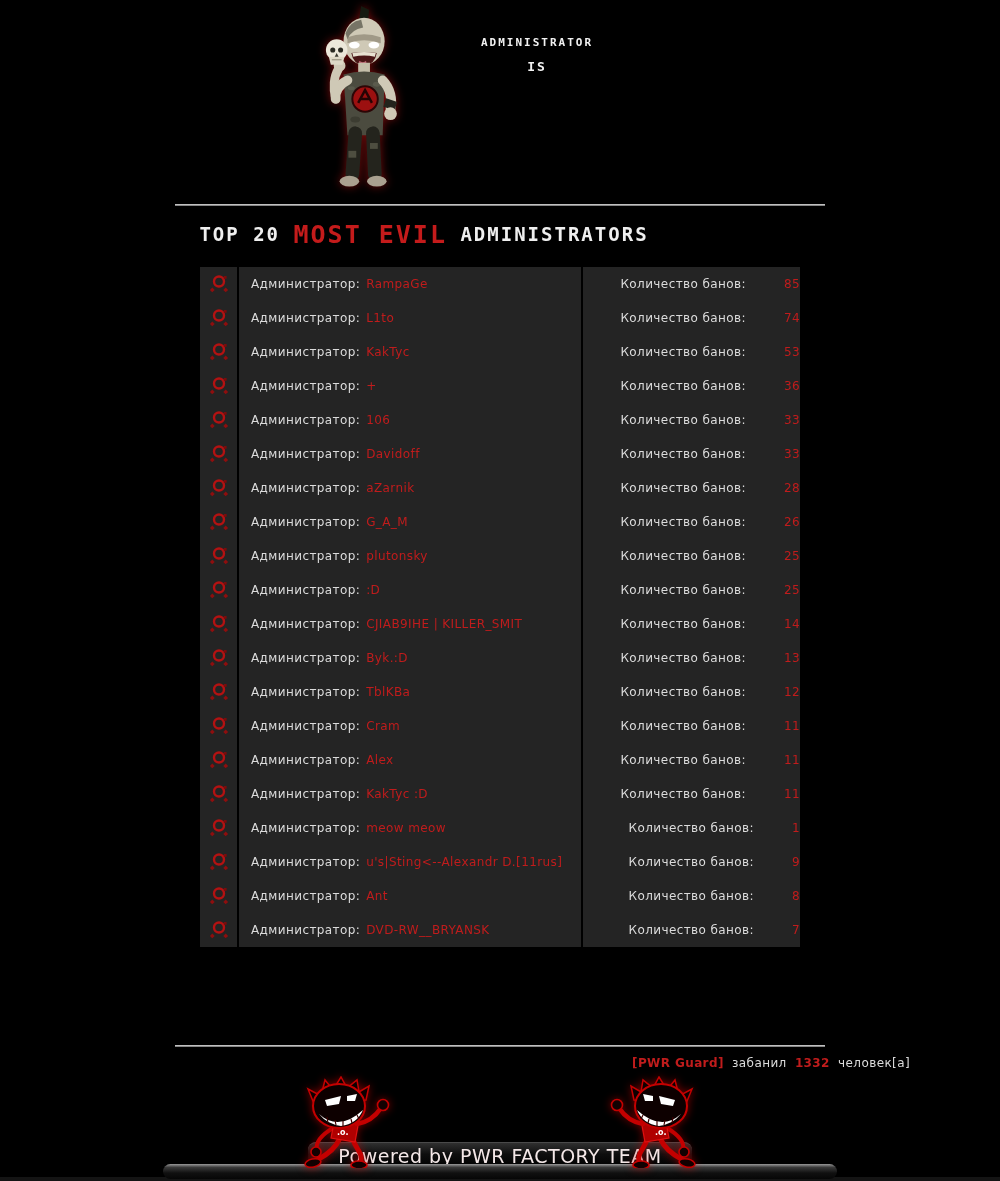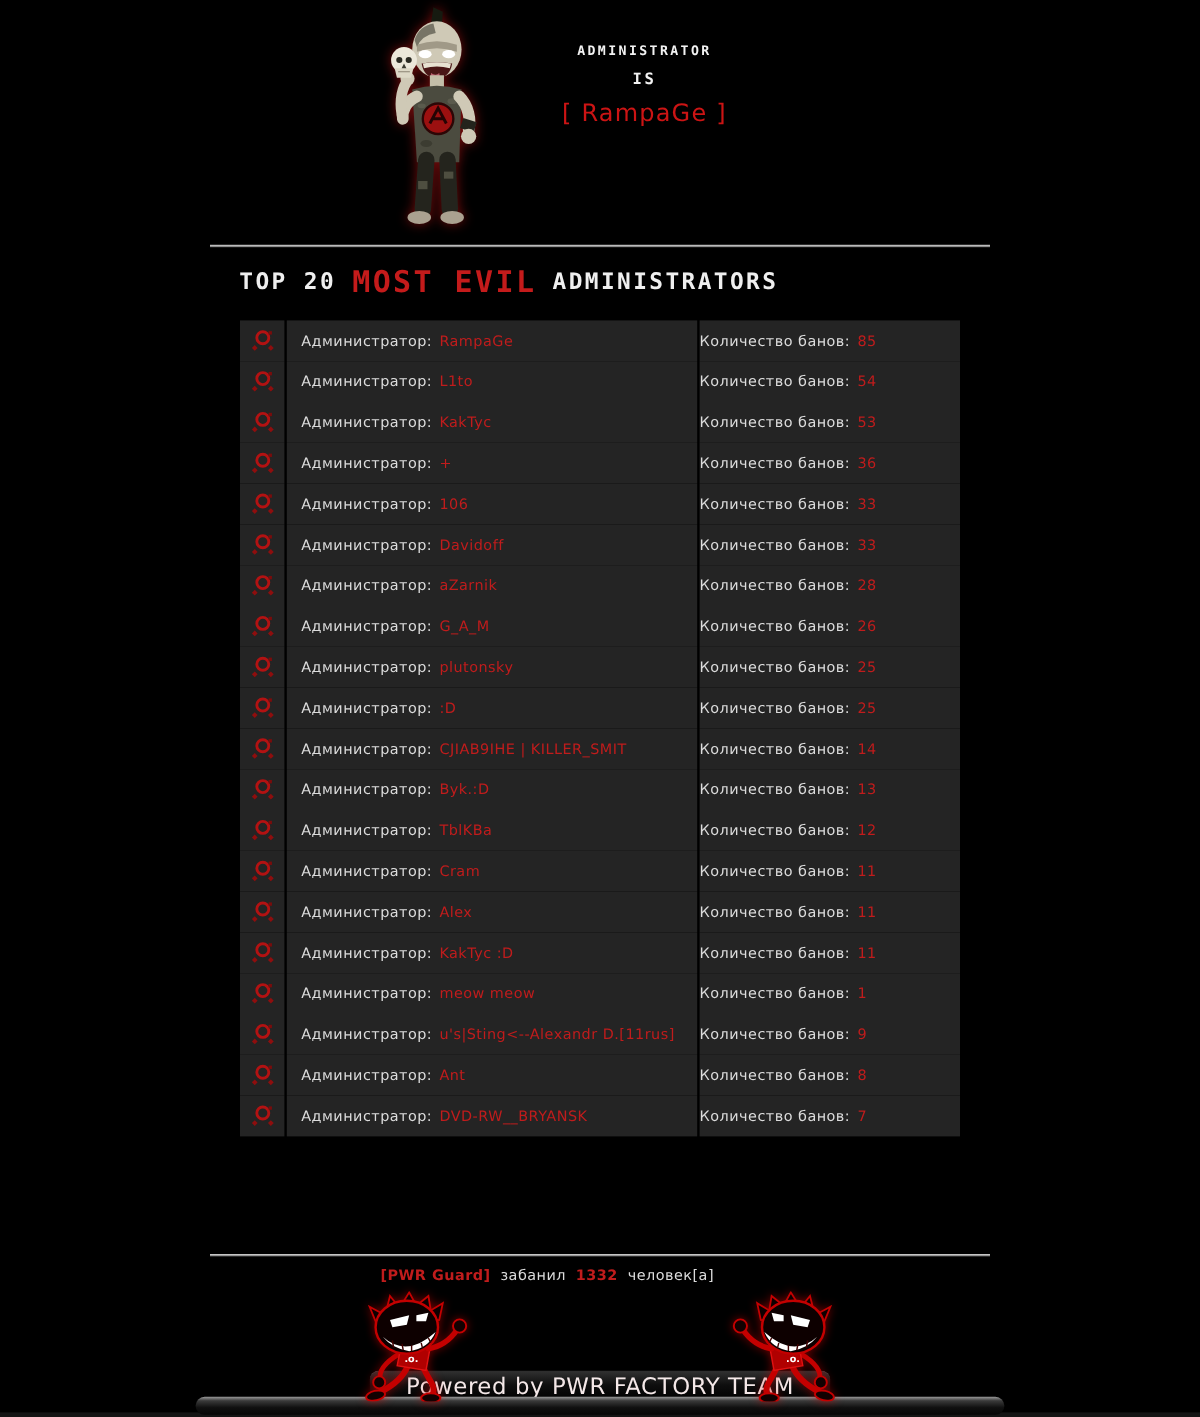--- a/index.html
+++ b/index.html
@@ -32,26 +32,26 @@
     font-size:19px; letter-spacing:2px; }
   .table-title .big-red { font-size:25px; color:#c41b1b; vertical-align:-2px; letter-spacing:2px; }
 
   
   .ban-table { position:absolute; left:200px; top:267px; width:600px; }
   .row { display:grid; grid-template-columns:37px 1fr 217px; gap:2px;
     height:34px; margin-bottom:0; }
   .cell { background:#242424; display:flex; align-items:center; }
   .icon-cell { justify-content:center; }
   .name-cell { padding-left:12px; }
-  .bans-cell { justify-content:flex-start; }
+  .bans-cell { justify-content:flex-end;gap:32px; }
   .lbl { color:#dcdcdc; font-size:12px; letter-spacing:.4px; }
   .val { color:#c01c1c; font-weight:normal; font-size:12px; letter-spacing:.4px; margin-left:6px; }
 
   
-  .guard-line { position:absolute; top:1056px; left:0; width:912px; text-align:center;
+  .guard-line { position:absolute; top:1056px; left:0; width:912px; text-align:right;
     font-size:12px; color:#dcdcdc; letter-spacing:.4px; }
   .guard-line .red-b { color:#c01c1c; font-weight:bold; }
   .guard-line span { margin:0 2px; }
 
   .bottom-area { position:absolute; left:0; top:1076px; width:1000px; height:105px; }
   .powered-bar { position:absolute; left:308px; top:66px; width:384px; height:25px; z-index:1;
     background:linear-gradient(180deg,#303030,#0e0e0e 45%,#000);
     border-top:1px solid #4a4a4a; border-radius:8px 8px 0 0;
     display:flex; align-items:center; justify-content:center; }
   .powered-text { font-size:19px; color:#f4e8e8; letter-spacing:.5px; }
@@ -103,21 +103,20 @@
     <path d="M70,132 L72,174" stroke="#24241d" stroke-width="14" stroke-linecap="round" fill="none"></path>
     <rect x="45" y="150" width="8" height="7" fill="#4e4e40"></rect>
     <rect x="67" y="142" width="8" height="6" fill="#4e4e40"></rect>
     <ellipse cx="46" cy="181" rx="10" ry="5.5" fill="#aaa190"></ellipse>
     <ellipse cx="74" cy="181" rx="10" ry="5.5" fill="#aaa190"></ellipse>
   </svg>
 
   <div class="header-text">
     <div class="l2">ADMINISTRATOR</div>
     <div class="l3">IS</div>
-    <div class="winner">[ RampaGe ]</div>
   </div>
 </div>
 
 <hr class="sep sep1">
 
 <div class="table-title">
   <span>TOP 20</span>
   <span class="big-red">MOST EVIL</span>
   <span>ADMINISTRATORS</span>
 </div>
@@ -150,21 +149,21 @@
         <rect x="3.6" y="16.2" width="3.4" height="3.4" transform="rotate(45 5.3 17.9)" fill="#8e0e0e"></rect>
         <rect x="17" y="16.2" width="3.4" height="3.4" transform="rotate(45 18.7 17.9)" fill="#8e0e0e"></rect>
       </svg>
     </div>
     <div class="cell name-cell">
       <span class="lbl">Администратор:</span>
       <span class="val">L1to</span>
     </div>
     <div class="cell bans-cell">
       <span class="lbl">Количество банов:</span>
-      <span class="val">54</span>
+      <span class="val">74</span>
     </div>
   </div>
 
   <div class="row">
     <div class="cell icon-cell">
       <svg width="24" height="24" viewBox="0 0 24 24">
         <circle cx="12" cy="9.5" r="5" fill="none" stroke="#b31212" stroke-width="2.4"></circle>
         <rect x="16.8" y="4" width="2.8" height="2.8" fill="#7a0c0c"></rect>
         <rect x="3.6" y="16.2" width="3.4" height="3.4" transform="rotate(45 5.3 17.9)" fill="#8e0e0e"></rect>
         <rect x="17" y="16.2" width="3.4" height="3.4" transform="rotate(45 18.7 17.9)" fill="#8e0e0e"></rect>

